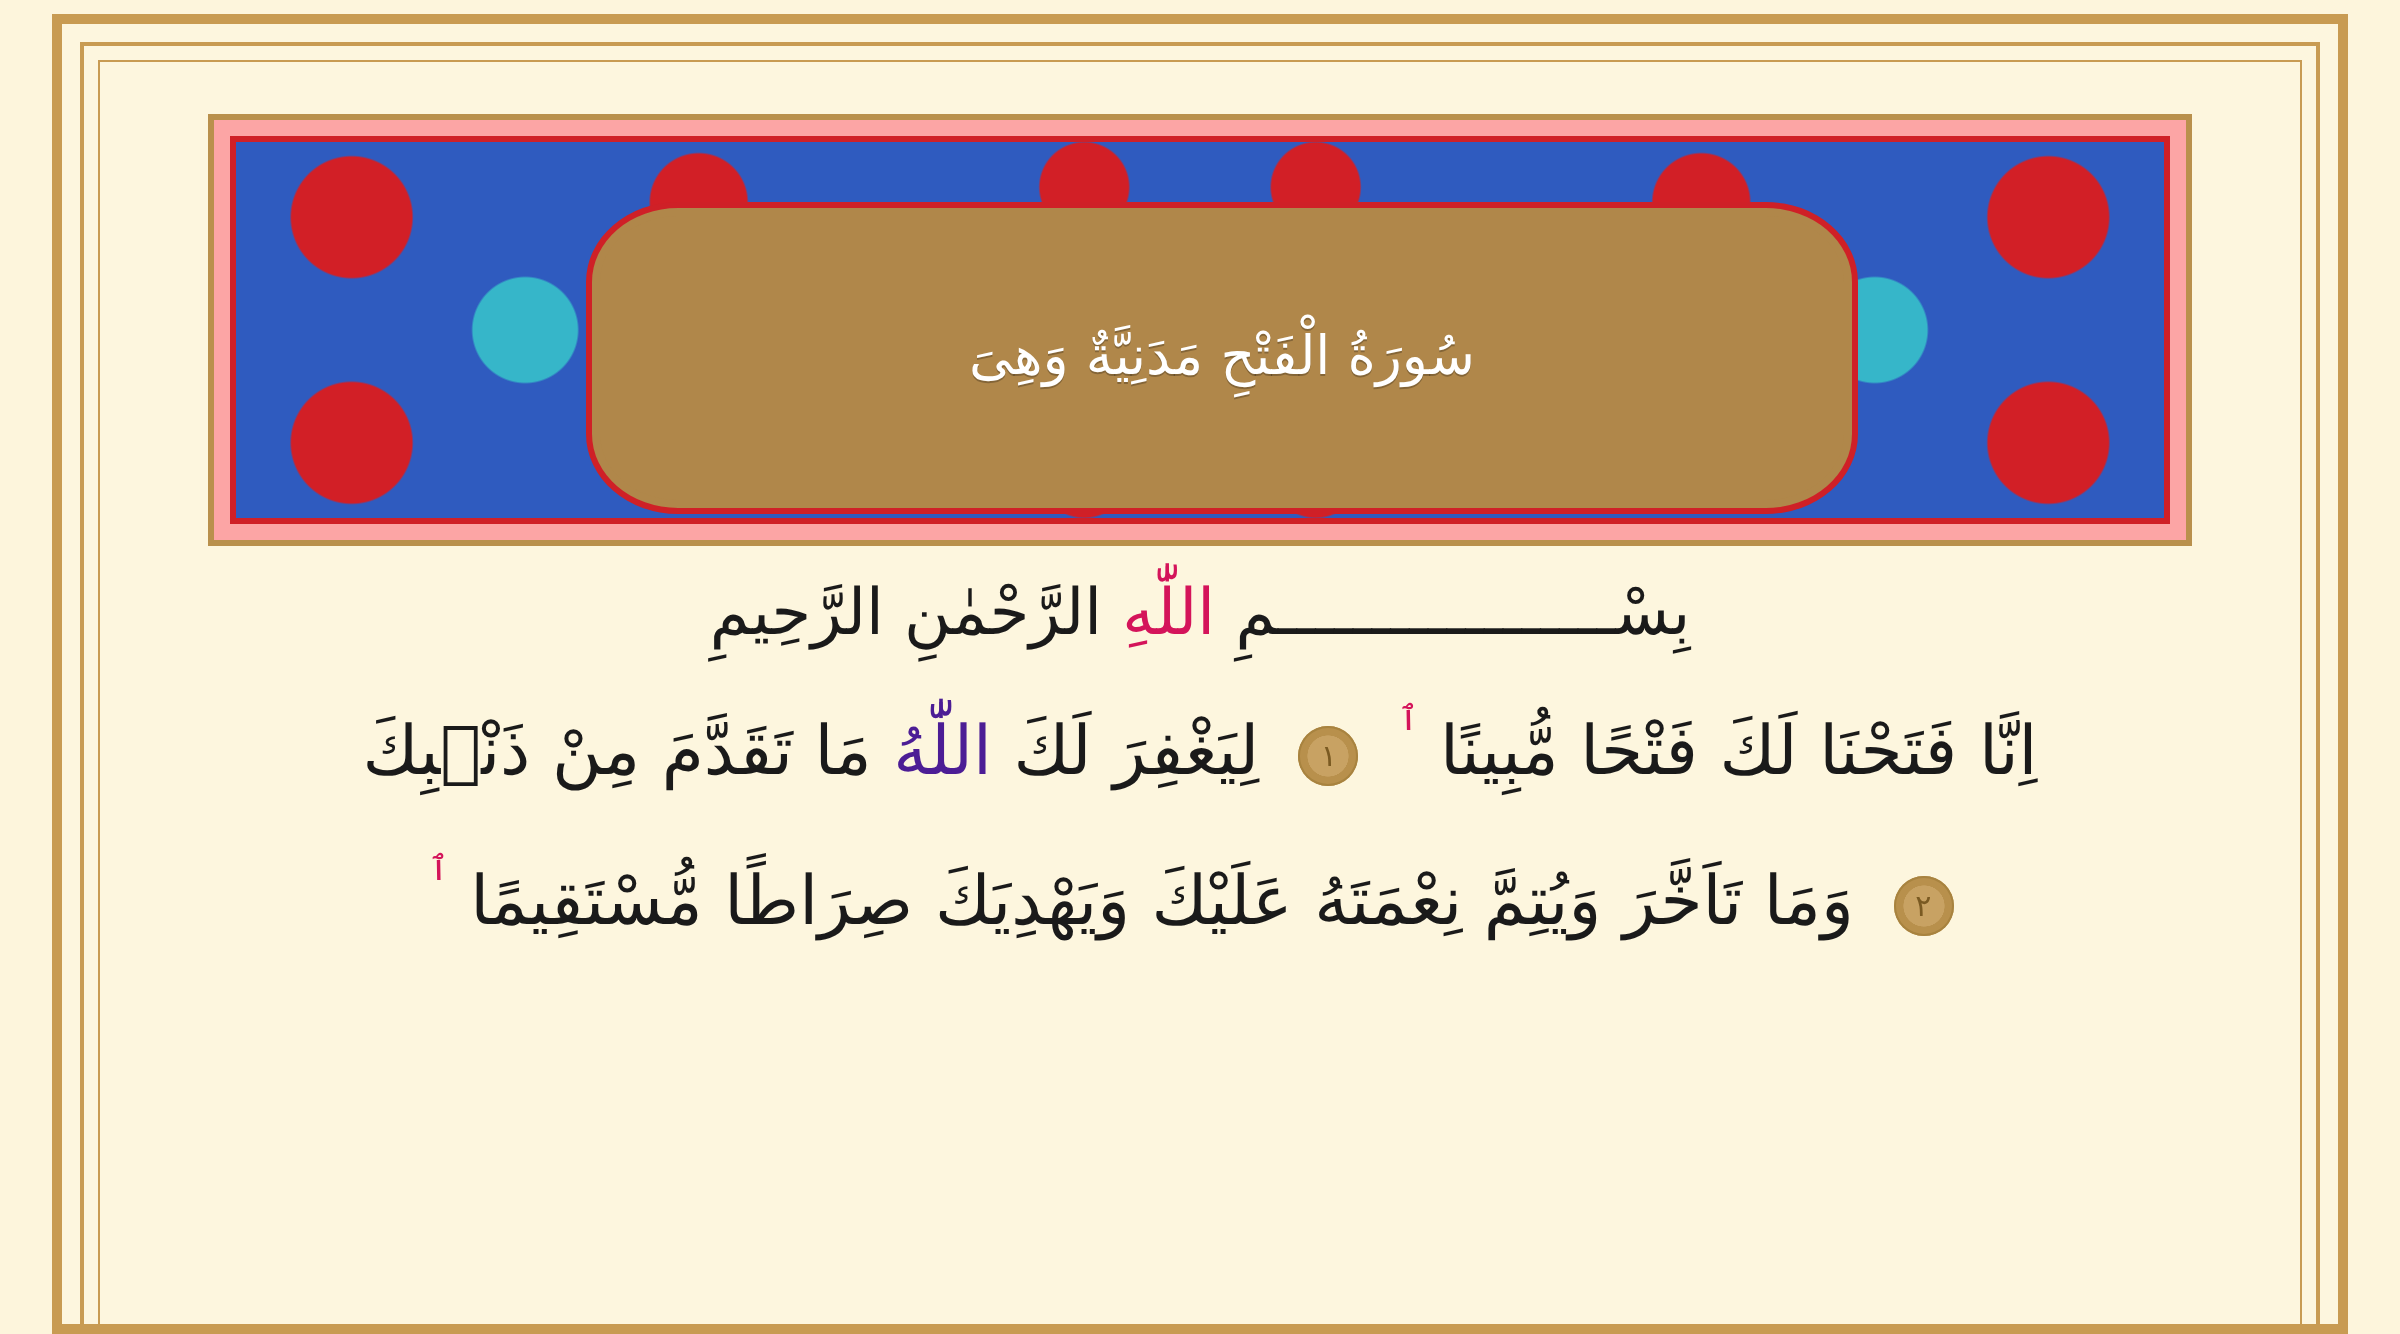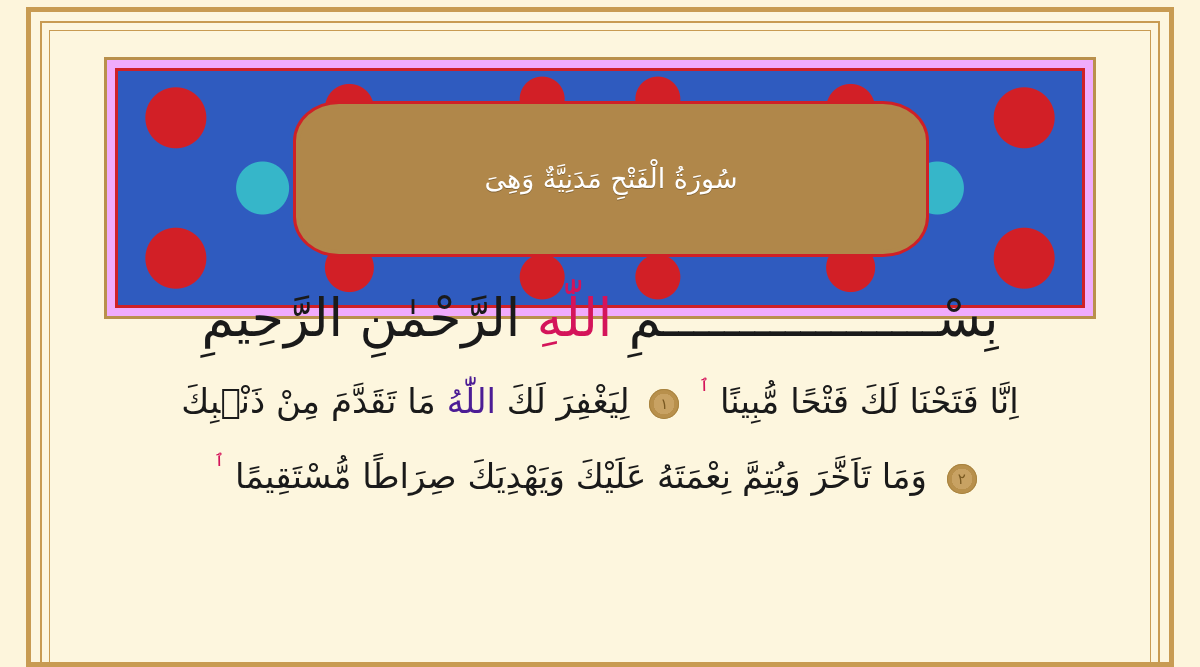--- a/index.html
+++ b/index.html
@@ -42,24 +42,24 @@
     border: 1px solid #c89b52;
     box-sizing: border-box;
   }
 
   
   .surah-band {
     position: absolute;
     left: 104px;
     top: 57px;
     width: 992px;
-    height: 262px;
+    height: 216px;
     box-sizing: border-box;
     border: 3px solid #b9904c;
-    background: #f0abfc;
+    background: #fca5a5;
     overflow: hidden;
   }
   .band-inner-frame {
     position: absolute;
     left: 8px; top: 8px; right: 8px; bottom: 8px;
     border: 3px solid #cf2027;
     box-sizing: border-box;
     background: #2f5bbf;
     overflow: hidden;
   }
@@ -119,21 +119,21 @@
     left: 104px;
     top: 286px;
     width: 992px;
     direction: rtl;
     text-align: center;
     color: #1a1a1a;
   }
 
   .basmala {
     font-family: "DejaVu Sans", "Liberation Serif", serif;
-    font-size: 52px;
+    font-size: 32px;
     line-height: 1.25;
     margin: 0 0 20px 0;
     white-space: nowrap;
     letter-spacing: 0px;
   }
   .basmala .lafz {
     color: #d4145a;
   }
 
   .verse-line {

